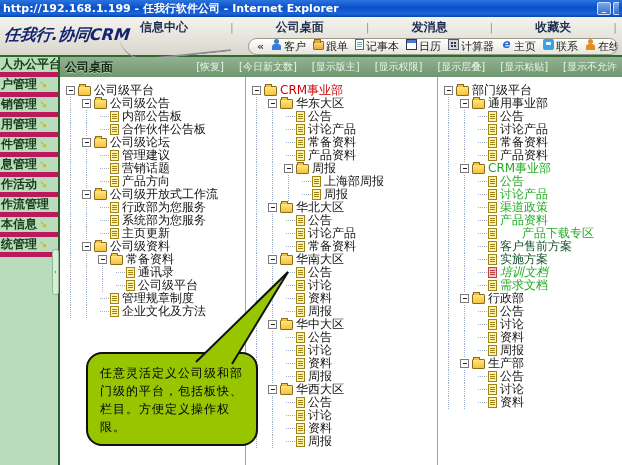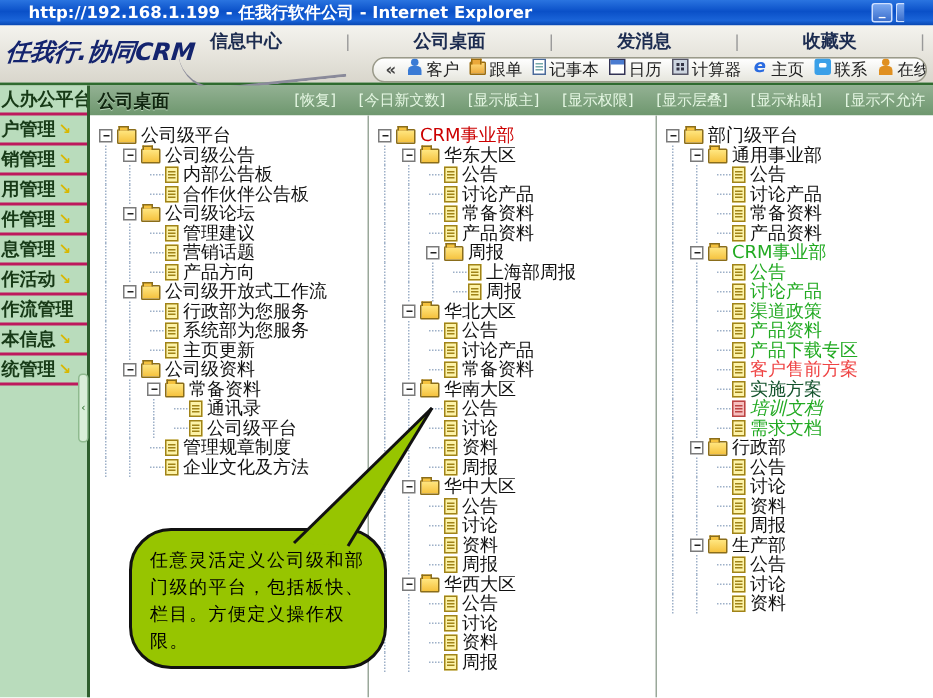--- a/index.html
+++ b/index.html
@@ -2,21 +2,21 @@
 <html><head>
 <meta charset="utf-8">
 <style>
   * { margin:0; padding:0; box-sizing:border-box; }
   html,body { width:622px; height:465px; overflow:hidden; }
   body { font-family:"DejaVu Sans","Liberation Sans",sans-serif; position:relative; background:#fff; }
 
   
   .titlebar { position:absolute; left:0; top:0; width:622px; height:17px;
     background:linear-gradient(#2a74e0,#0a50c8 45%,#1a64d8 80%,#0846b0);
-    color:#fff; display:flex; align-items:center; padding:0 19px; }
+    color:#fff; display:flex; align-items:center; padding:0 3px; }
   .titlebar .ttext { font-size:11px; font-weight:bold; white-space:nowrap; overflow:hidden; flex:1; }
   .winbtns { display:flex; gap:2px; }
   .winbtn { width:14px; height:13px; border:1px solid #cfe0ff; border-radius:2px;
     background:linear-gradient(#7aa8f0,#3a6ecc); color:#fff; font-size:9px; line-height:10px;
     text-align:center; font-weight:bold; }
   .winbtn.partial { width:6px; border-right:none; border-radius:2px 0 0 2px; }
 
   
   .band { position:absolute; left:0; top:17px; width:622px; height:40px;
     background:linear-gradient(#f4f3ee,#d9d6cc); border-bottom:2px solid #2f6b2f; }
@@ -47,21 +47,21 @@
   .i-cal::before { content:""; position:absolute; left:0; top:0; width:9px; height:3px; background:#4a7bd0; }
   .i-calc { background:#cdd5e0; border:1px solid #556; }
   .i-calc::before { content:""; position:absolute; left:2px; top:2px; width:2px; height:2px; background:#334; box-shadow:3px 0 0 #334,0 3px 0 #334,3px 3px 0 #334; }
   .i-e { color:#2a6be0; font-weight:bold; font-style:italic; font-size:12px; line-height:11px; text-align:center; width:11px; }
   .i-chat { background:#3aa0e8; border-radius:2px; }
   .i-chat::before { content:""; position:absolute; left:3px; top:3px; width:5px; height:3px; background:#fff; border-radius:1px; }
 
   
   .main { position:absolute; left:0; top:57px; width:622px; height:408px; display:flex; }
   .sidebar { width:60px; background:#b9dcbc; border-right:2px solid #2e5e2e; flex:none; position:relative; }
-  .sbitem { height:20px; border-bottom:2px solid #be185d; display:flex; align-items:center;
+  .sbitem { height:20px; border-bottom:5px solid #be185d; display:flex; align-items:center;
     padding-left:1px; font-size:12px; font-weight:bold; color:#173a17; white-space:nowrap; overflow:hidden; cursor:pointer; }
   .sbarrow { color:#d8b700; font-size:10px; margin-left:2px; font-weight:bold; }
   .handle { position:absolute; right:-1px; top:192px; width:7px; height:46px; background:#d9eed9;
     border:1px solid #8fba8f; border-radius:3px; font-size:7px; color:#2e6e2e; text-align:center; line-height:44px; cursor:pointer; }
 
   .content { flex:1; display:flex; flex-direction:column; min-width:0; }
   .cheader { height:20px; background:linear-gradient(#93b193,#6e976e); display:flex; align-items:center;
     justify-content:space-between; padding:0 5px; flex:none; }
   .ctitle { font-size:12px; font-weight:bold; color:#10260f; text-shadow:0 1px 0 #b9d4b9; }
   .clinks { display:flex; gap:15px; white-space:nowrap; overflow:hidden;margin-left:16px; }
@@ -87,21 +87,21 @@
     border:1px solid #8a6d1a; border-bottom:none; }
   .dico { width:9px; height:11px; background:#fdf3a8; border:1px solid #a08318; position:relative; margin-right:3px; flex:none; }
   .dico::before { content:""; position:absolute; left:1px; top:2px; width:5px; height:1px; background:#a08318;
     box-shadow:0 2px 0 #a08318,0 4px 0 #a08318; }
   .dico.red { background:#f6c0c0; border-color:#bb4444; }
   .dico.red::before { background:#bb4444; box-shadow:0 2px 0 #bb4444,0 4px 0 #bb4444; }
   .tlabel { font-size:12px; color:#111; line-height:13px; }
 
   
   .callout { position:absolute; left:86px; top:352px; width:172px; height:94px; background:#97c500;
-    border:2px solid #111; border-radius:28px; z-index:6; padding:10px 10px 0 12px;
+    border:2px solid #111; border-radius:16px; z-index:6; padding:10px 10px 0 12px;
     font-size:12px; line-height:18px; color:#000; letter-spacing:1px; }
   .tailsvg { position:absolute; left:150px; top:264px; width:150px; height:104px; z-index:7; pointer-events:none; }
 </style>
 </head>
 <body>
 
 <div class="titlebar">
   <span class="ttext">http://192.168.1.199 - 任我行软件公司 - Internet Explorer</span>
   <span class="winbtns">
     <span class="winbtn">_</span>
@@ -609,28 +609,28 @@
             <span class="guide"></span>
             <span class="stub"></span>
             <span class="dico"></span>
             <span class="tlabel" style="color: rgb(34, 170, 34);">产品资料</span>
           </div>
           <div class="trow">
             <span class="guide"></span>
             <span class="guide"></span>
             <span class="stub"></span>
             <span class="dico"></span>
-            <span class="tlabel" style="color: rgb(34, 170, 34);">产品下载专区</span>
-          </div>
-          <div class="trow">
-            <span class="guide"></span>
-            <span class="guide"></span>
-            <span class="stub"></span>
-            <span class="dico"></span>
-            <span class="tlabel" style="color: #ef4444;">客户售前方案</span>
+            <span class="tlabel" style="color: rgb(34, 170, 34); margin-left: 22px;">产品下载专区</span>
+          </div>
+          <div class="trow">
+            <span class="guide"></span>
+            <span class="guide"></span>
+            <span class="stub"></span>
+            <span class="dico"></span>
+            <span class="tlabel" style="color: #14532d;">客户售前方案</span>
           </div>
           <div class="trow">
             <span class="guide"></span>
             <span class="guide"></span>
             <span class="stub"></span>
             <span class="dico"></span>
             <span class="tlabel" style="color: #14532d;">实施方案</span>
           </div>
           <div class="trow">
             <span class="guide"></span>

